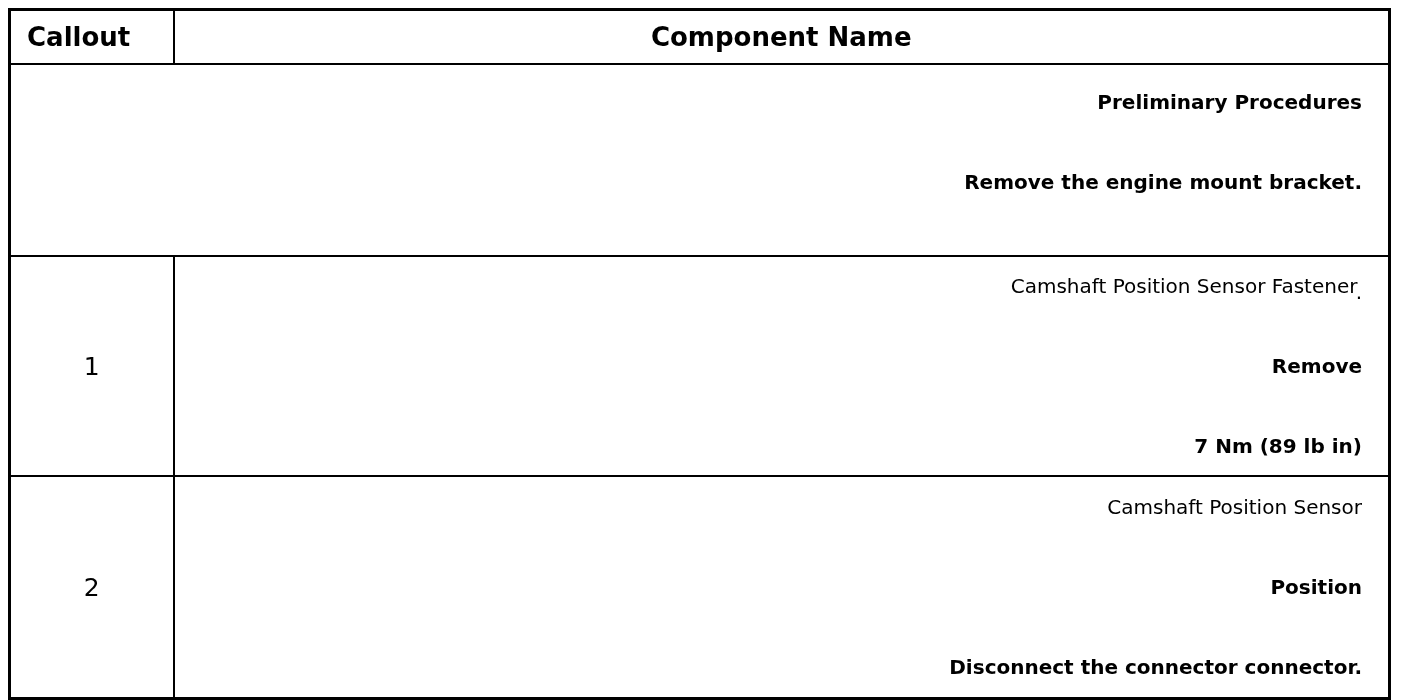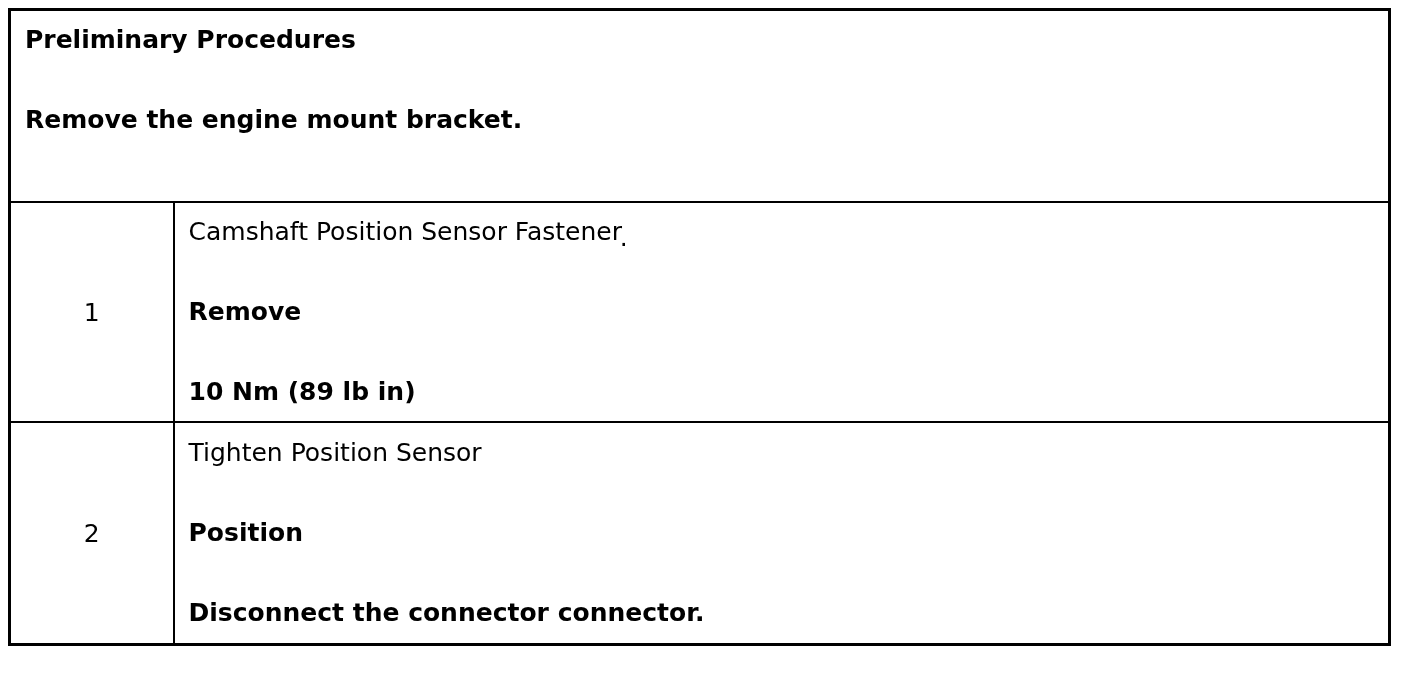--- a/index.html
+++ b/index.html
@@ -52,64 +52,69 @@
   
   tr.component-row-1 td { height: 216px; }
   tr.component-row-2 td { height: 218px; }
   td.callout-cell {
     text-align: center;
     vertical-align: middle;
     font-size: 25px;
   }
   td.name-cell {
     vertical-align: middle;
-    padding: 0 32px 0 14px;
+    padding: 0 18px 0 14px;
   }
 
   .cell p {
-    margin: 0;
-    font-size: 25px;
+    margin: 8px;
+    font-size: 20px;
     line-height: 30px;
+    text-align: right;
   }
   .cell p + p { margin-top: 50px; font-weight: bold; }
   .cell p.bold { font-weight: bold; }
 
   .sub-period {
     position: relative;
     top: 6px;
   }
 </style>
 </head>
 <body>
 
 <table class="callout-table">
   <colgroup>
     <col class="col-callout">
     <col class="col-name">
   </colgroup>
   <tbody>
+    <tr class="header-row">
+      <th class="th-callout">Callout</th>
+      <th class="th-component">Component Name</th>
+    </tr>
 
     <tr class="prelim-row">
       <td colspan="2" class="cell">
         <p class="bold">Preliminary Procedures</p>
         <p>Remove the engine mount bracket.</p>
       </td>
     </tr>
 
     <tr class="component-row-1">
       <td class="callout-cell">1</td>
       <td class="name-cell cell">
         <p><span>Camshaft Position Sensor Fastener</span><span class="sub-period">.</span></p>
         <p class="bold">Remove</p>
-        <p>10 Nm (89 lb in)</p>
+        <p>7 Nm (89 lb in)</p>
       </td>
     </tr>
 
     <tr class="component-row-2">
       <td class="callout-cell">2</td>
       <td class="name-cell cell">
-        <p><span>Tighten Position Sensor</span><span class="sub-period"></span></p>
+        <p><span>Camshaft Position Sensor</span><span class="sub-period"></span></p>
         <p class="bold">Position</p>
         <p>Disconnect the connector connector.</p>
       </td>
     </tr>
   </tbody>
 </table>
 
 </body></html>

